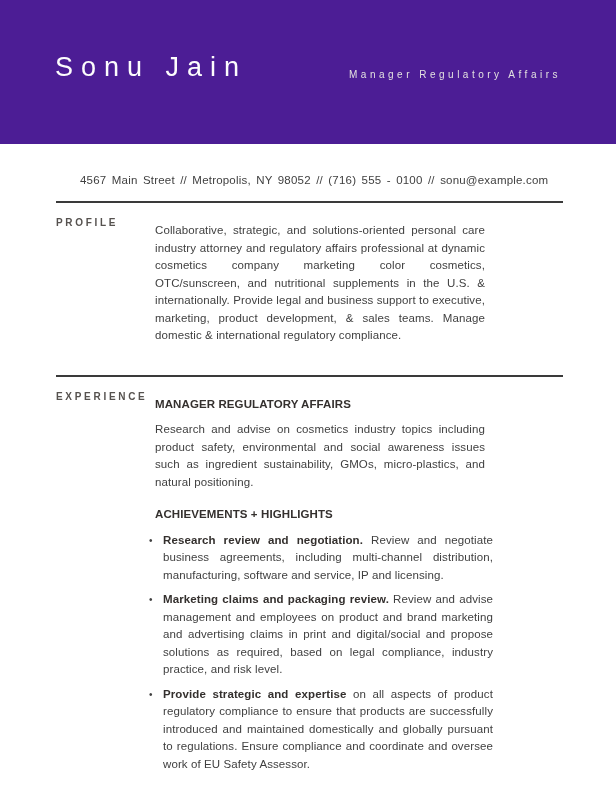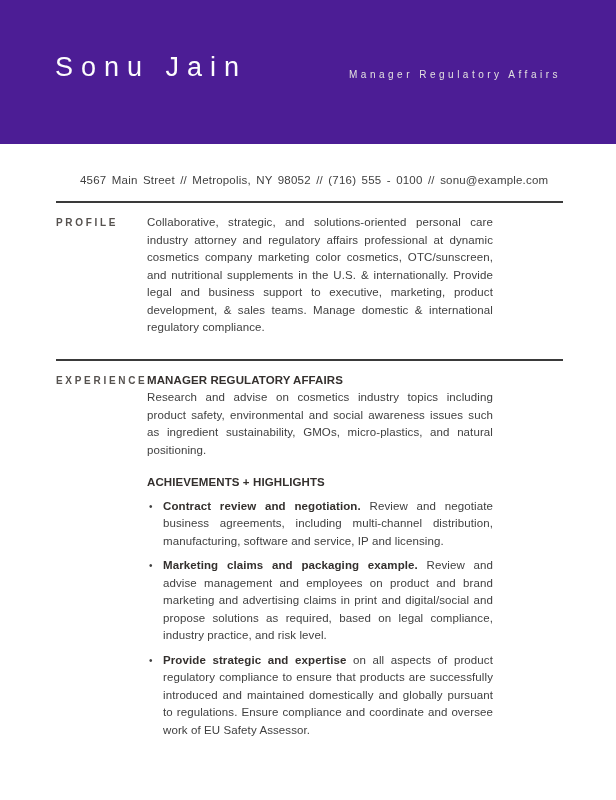--- a/index.html
+++ b/index.html
@@ -68,21 +68,21 @@
     padding-top: 3px;
     font-weight: bold;
   }
   .section-content {
     font-size: 11.5px;
     line-height: 17.5px;
     color: #404040;
     letter-spacing: 0.1px;
     text-align: justify;
   }
-  .section-content p { margin: 0; }
+  .section-content p { margin: 8px; }
   .job-heading {
     font-weight: bold;
     color: #34302e;
     text-align: left;
   }
   .employer-line {
     font-weight: bold;
     color: #34302e;
     text-align: left;
   }
@@ -136,18 +136,18 @@
 
 <hr class="rule">
 
 <div class="section">
   <div class="section-label">EXPERIENCE</div>
   <div class="section-content">
     <p class="job-heading">MANAGER REGULATORY AFFAIRS</p>
     <p>Research and advise on cosmetics industry topics including product safety, environmental and social awareness issues such as ingredient sustainability, GMOs, micro-plastics, and natural positioning.</p>
     <p class="ach-heading">ACHIEVEMENTS + HIGHLIGHTS</p>
     <ul class="achievements">
-      <li><span class="bullet-marker">•</span><span class="lead">Contract review and negotiation.</span><span> Review and negotiate business agreements, including multi-channel distribution, manufacturing, software and service, IP and licensing.</span></li>
-      <li><span class="bullet-marker">•</span><span class="lead">Marketing claims and packaging example.</span><span> Review and advise management and employees on product and brand marketing and advertising claims in print and digital/social and propose solutions as required, based on legal compliance, industry practice, and risk level.</span></li>
+      <li><span class="bullet-marker">•</span><span class="lead">Research review and negotiation.</span><span> Review and negotiate business agreements, including multi-channel distribution, manufacturing, software and service, IP and licensing.</span></li>
+      <li><span class="bullet-marker">•</span><span class="lead">Marketing claims and packaging review.</span><span> Review and advise management and employees on product and brand marketing and advertising claims in print and digital/social and propose solutions as required, based on legal compliance, industry practice, and risk level.</span></li>
       <li><span class="bullet-marker">•</span><span class="lead">Provide strategic and expertise</span><span> on all aspects of product regulatory compliance to ensure that products are successfully introduced and maintained domestically and globally pursuant to regulations. Ensure compliance and coordinate and oversee work of EU Safety Assessor.</span></li>
     </ul>
   </div>
 </div>
 
 </body></html>

